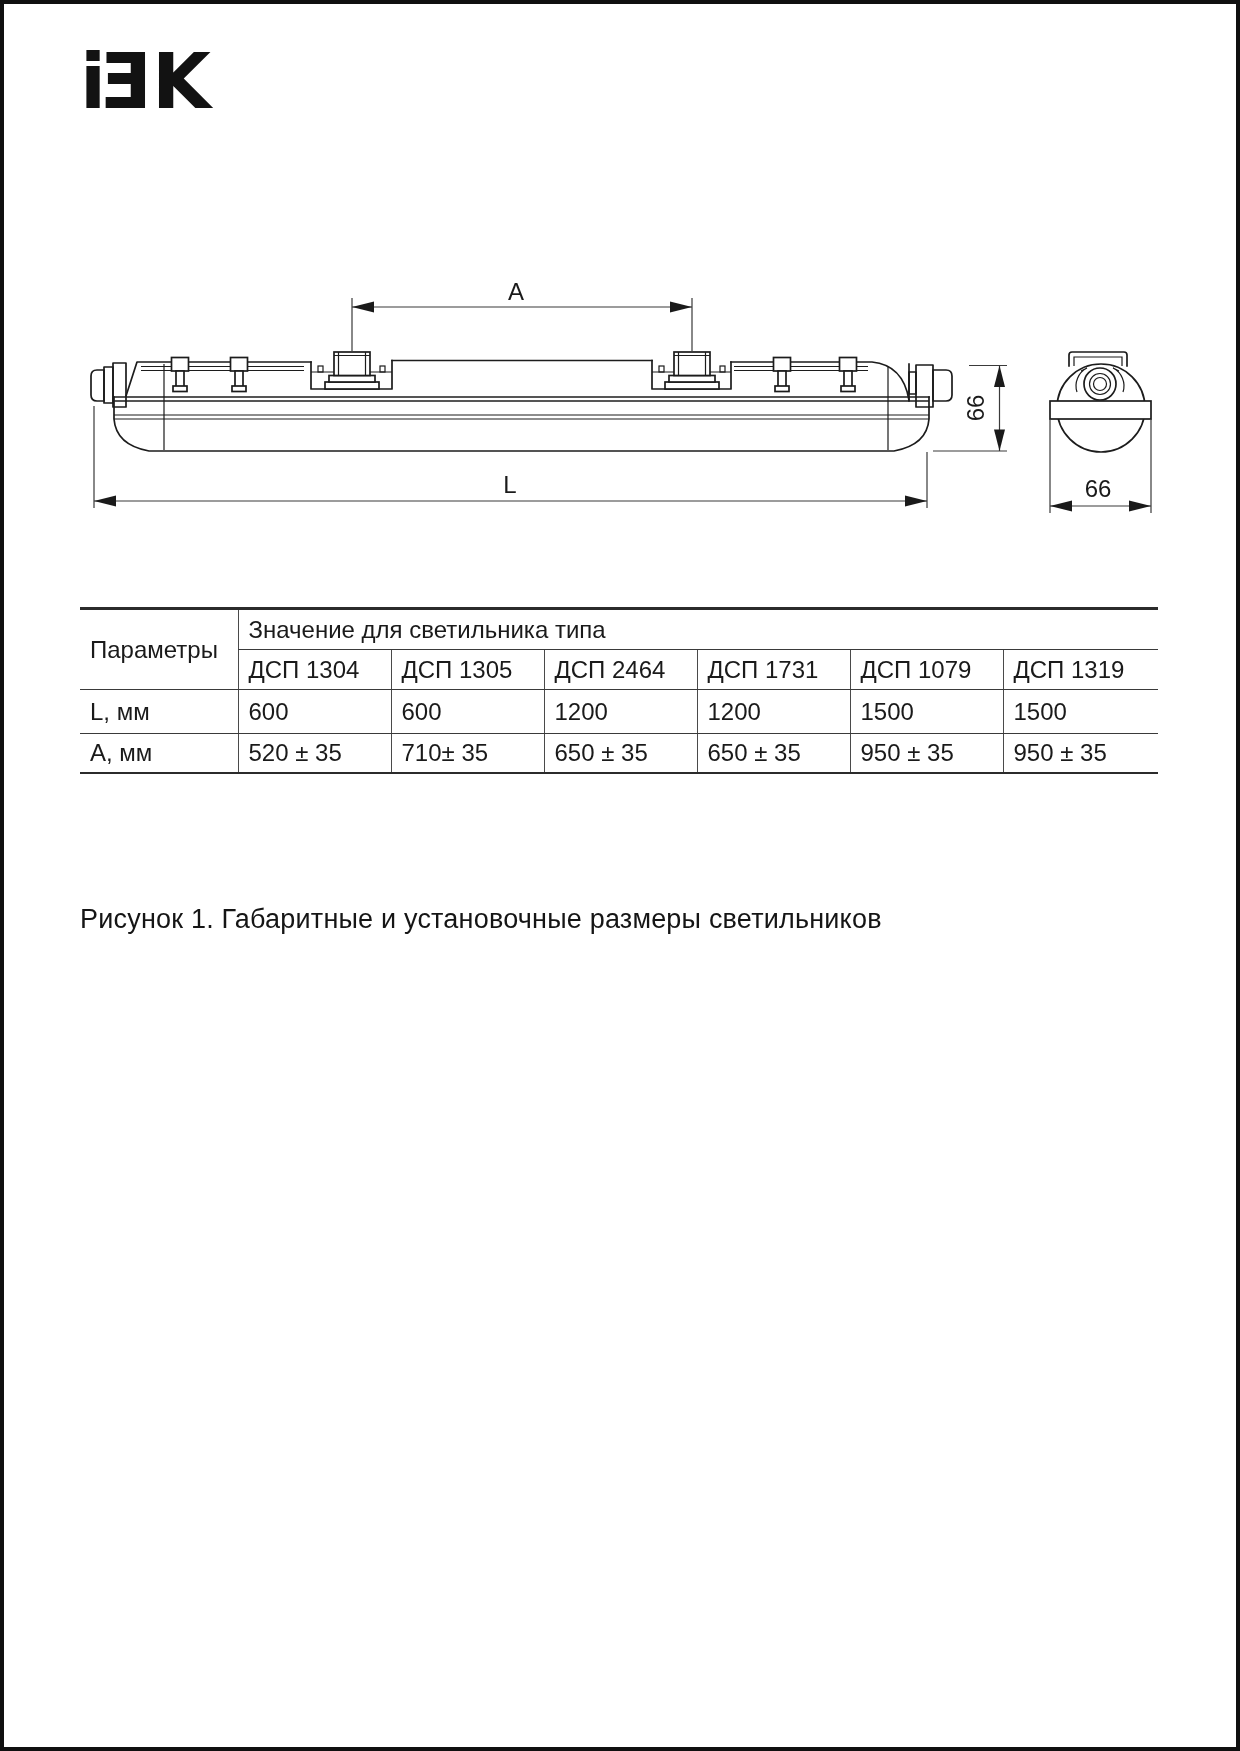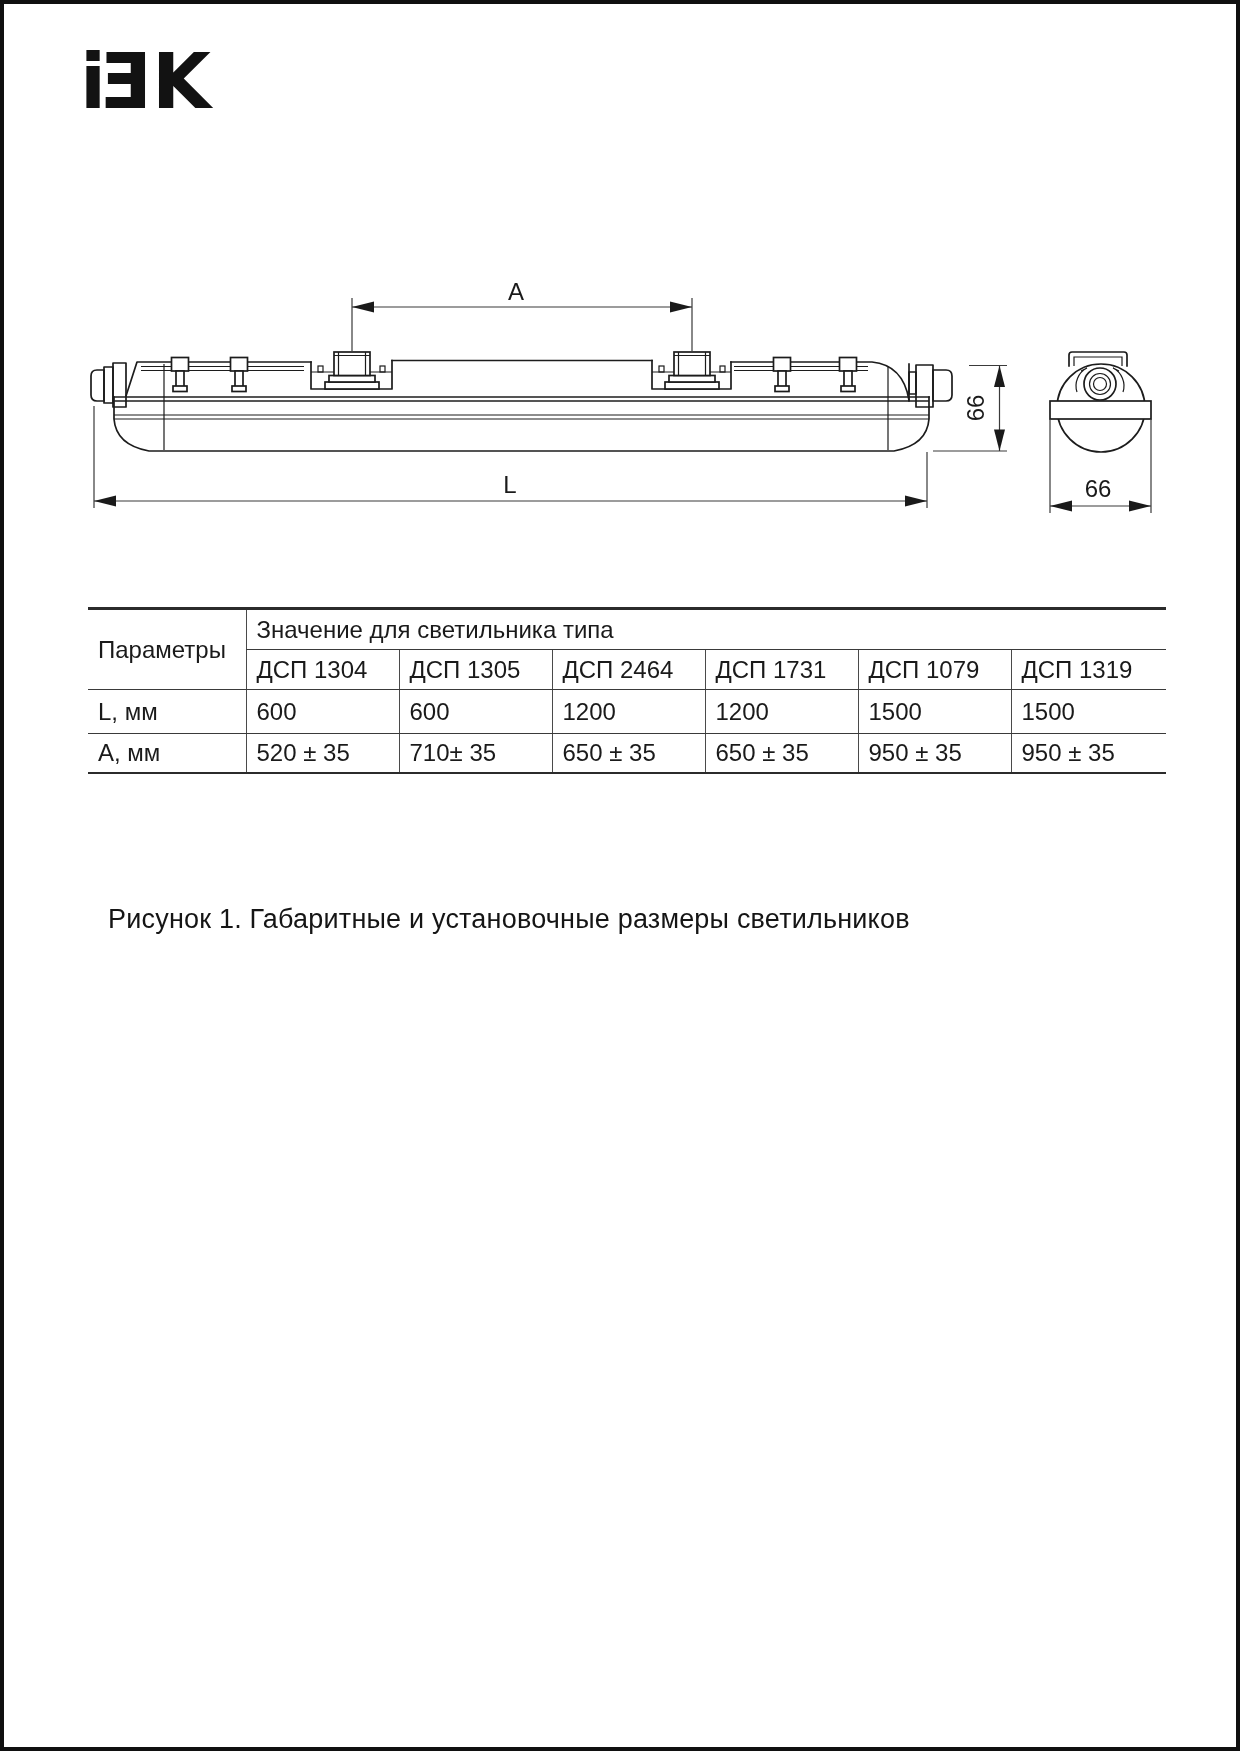--- a/index.html
+++ b/index.html
@@ -25,42 +25,41 @@
   .drawing{position:absolute;left:0;top:0;width:1232px;height:1743px;}
   .drawing svg{display:block;width:100%;height:100%;}
   .outline{fill:none;stroke:#1c1c1c;stroke-width:1.7;stroke-linejoin:round;stroke-linecap:square;}
   .thin{fill:none;stroke:#1c1c1c;stroke-width:1.2;}
   .dim{fill:none;stroke:#3a3a3a;stroke-width:1.2;}
   .arrow{fill:#1a1a1a;stroke:none;}
   .dimtext{fill:#1a1a1a;font-family:"Liberation Sans","DejaVu Sans",sans-serif;font-size:24px;}
   .whitefill{fill:#ffffff;stroke:#1c1c1c;stroke-width:1.7;}
   
   .spec-table{
-    position:absolute;left:84px;top:603px;
+    position:absolute;left:76px;top:603px;
     border-collapse:collapse;table-layout:fixed;
     width:1078px;
     font-size:24px;color:#1a1a1a;
   }
   .spec-table td{
     padding:0 0 0 10px;vertical-align:middle;
     white-space:nowrap;overflow:hidden;
   }
   .spec-table{border-top:3px solid #2b2b2b;border-bottom:2.5px solid #2b2b2b;}
   .r1 td{height:39px;}
   .r2 td{height:39px;margin-left:16px;}
   .r3 td{height:43px;}
   .r4 td{height:38px;}
   .vl{border-left:1.6px solid #4a4a4a;}
   .hb{border-bottom:1.6px solid #3a3a3a;}
   
   .caption{
     position:absolute;left:76px;top:898px;
     font-size:27px;line-height:35px;color:#151515;
     letter-spacing:0.2px;
-    margin-left:28px;
   }
 </style>
 </head>
 <body>
 
 <div class="page">
 
   <div class="logo">
     <span>i</span>
       <span class="mirror">E</span>

